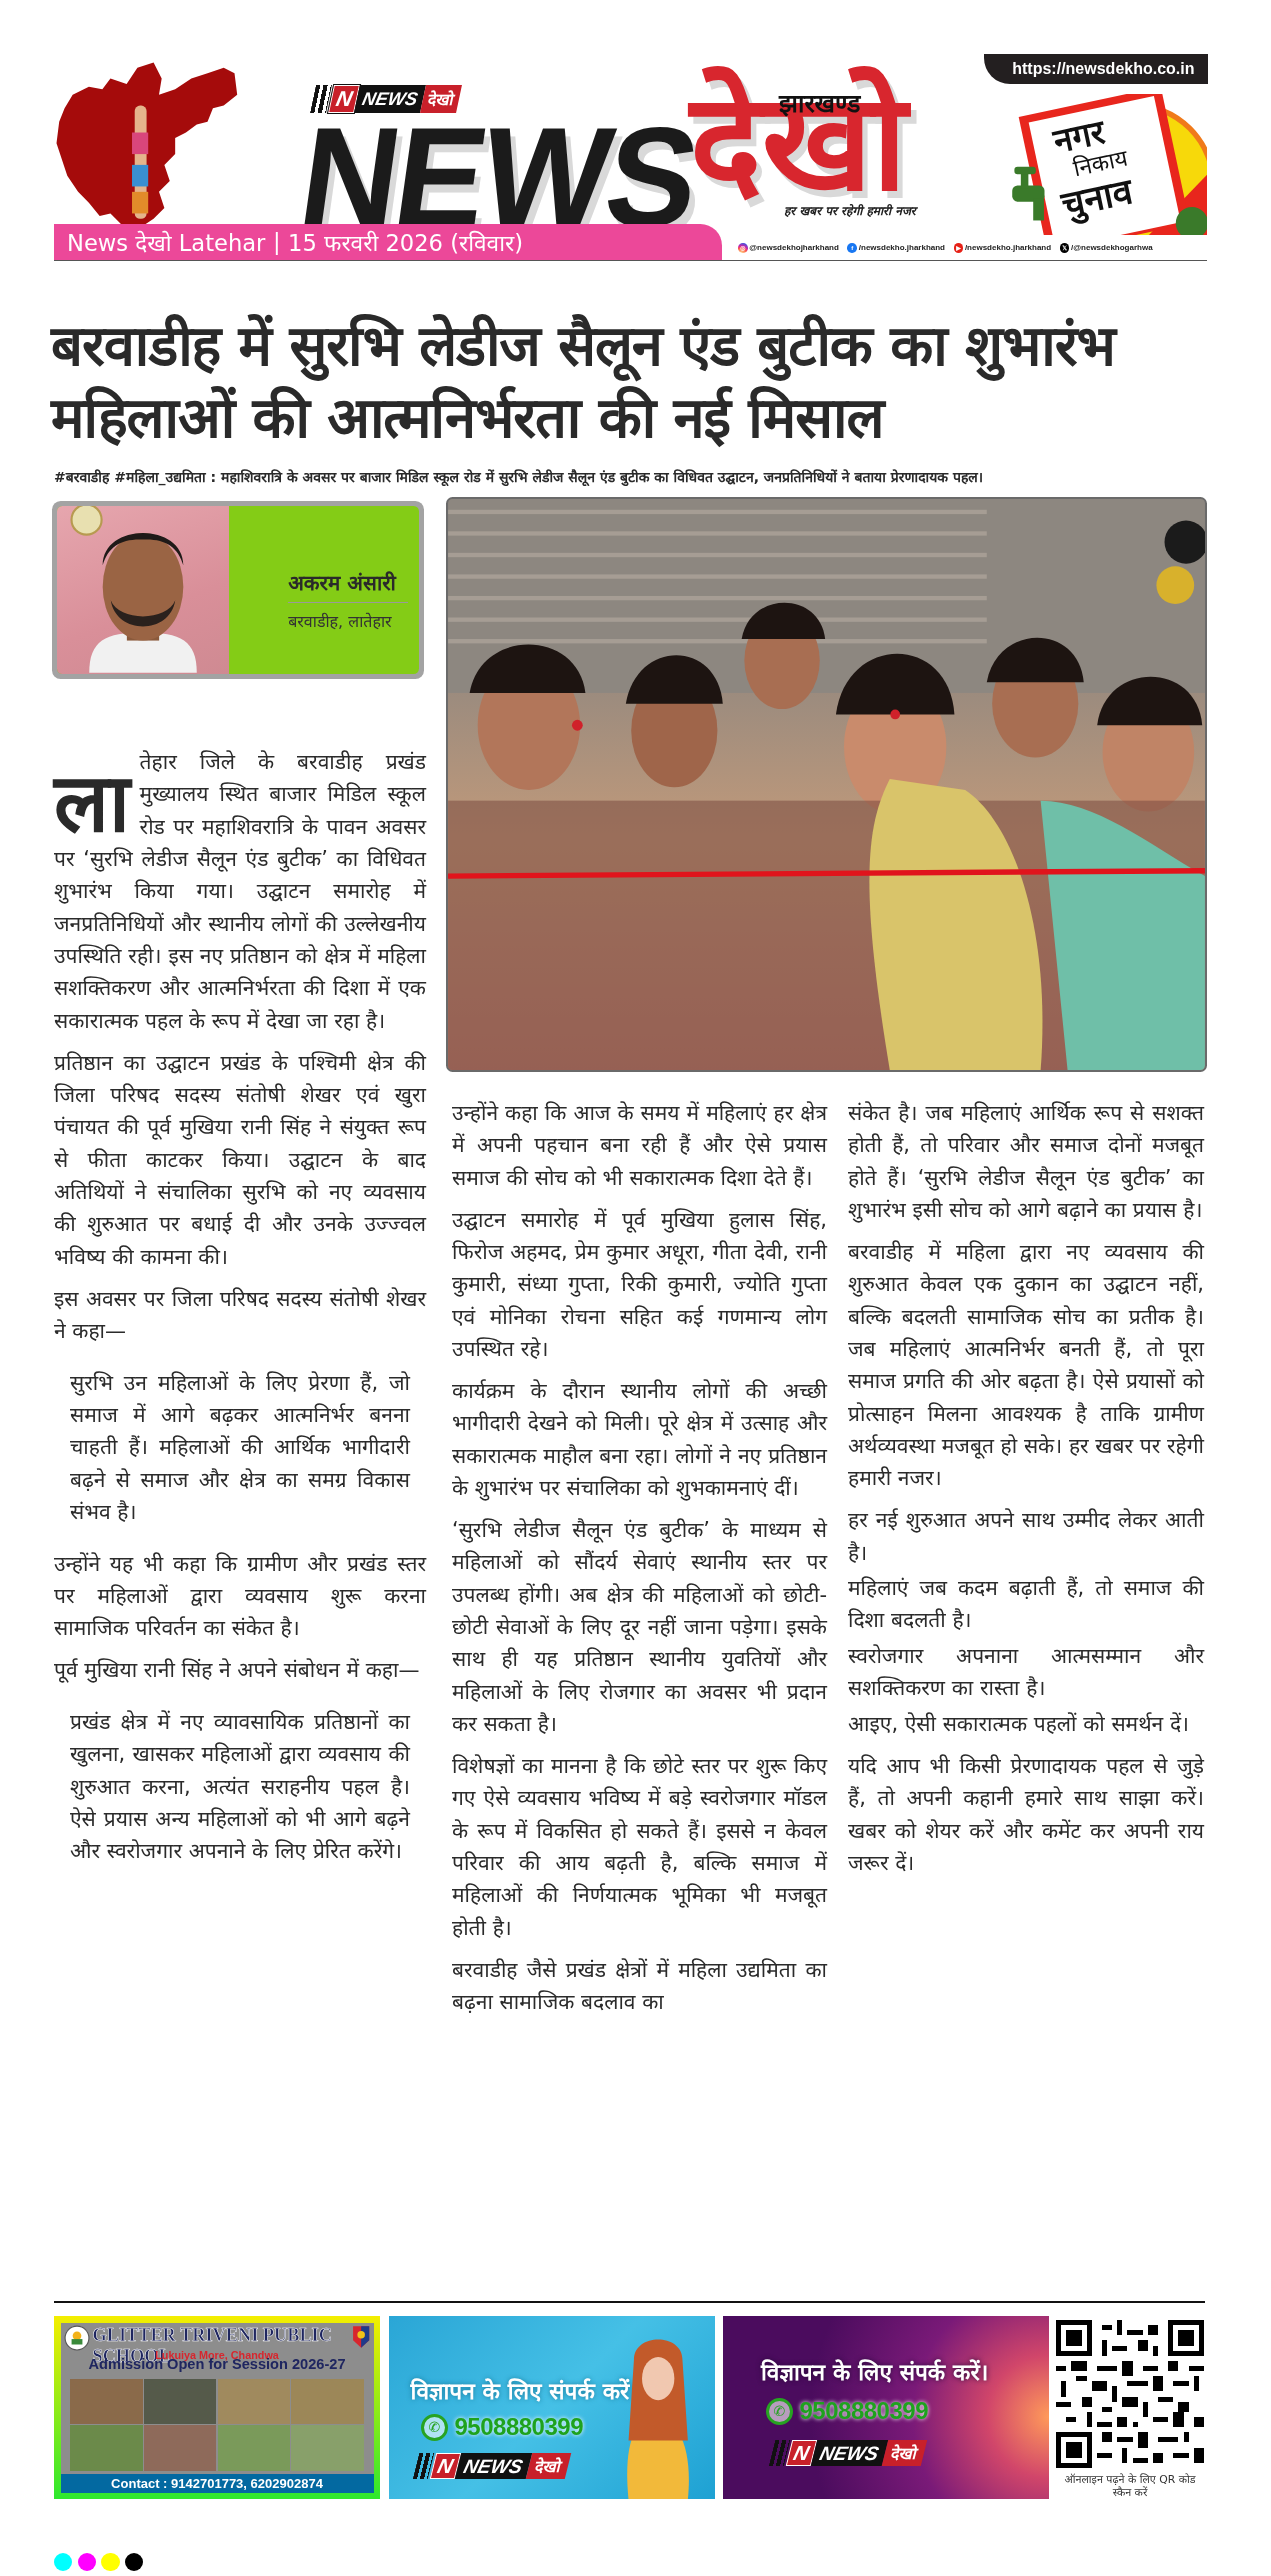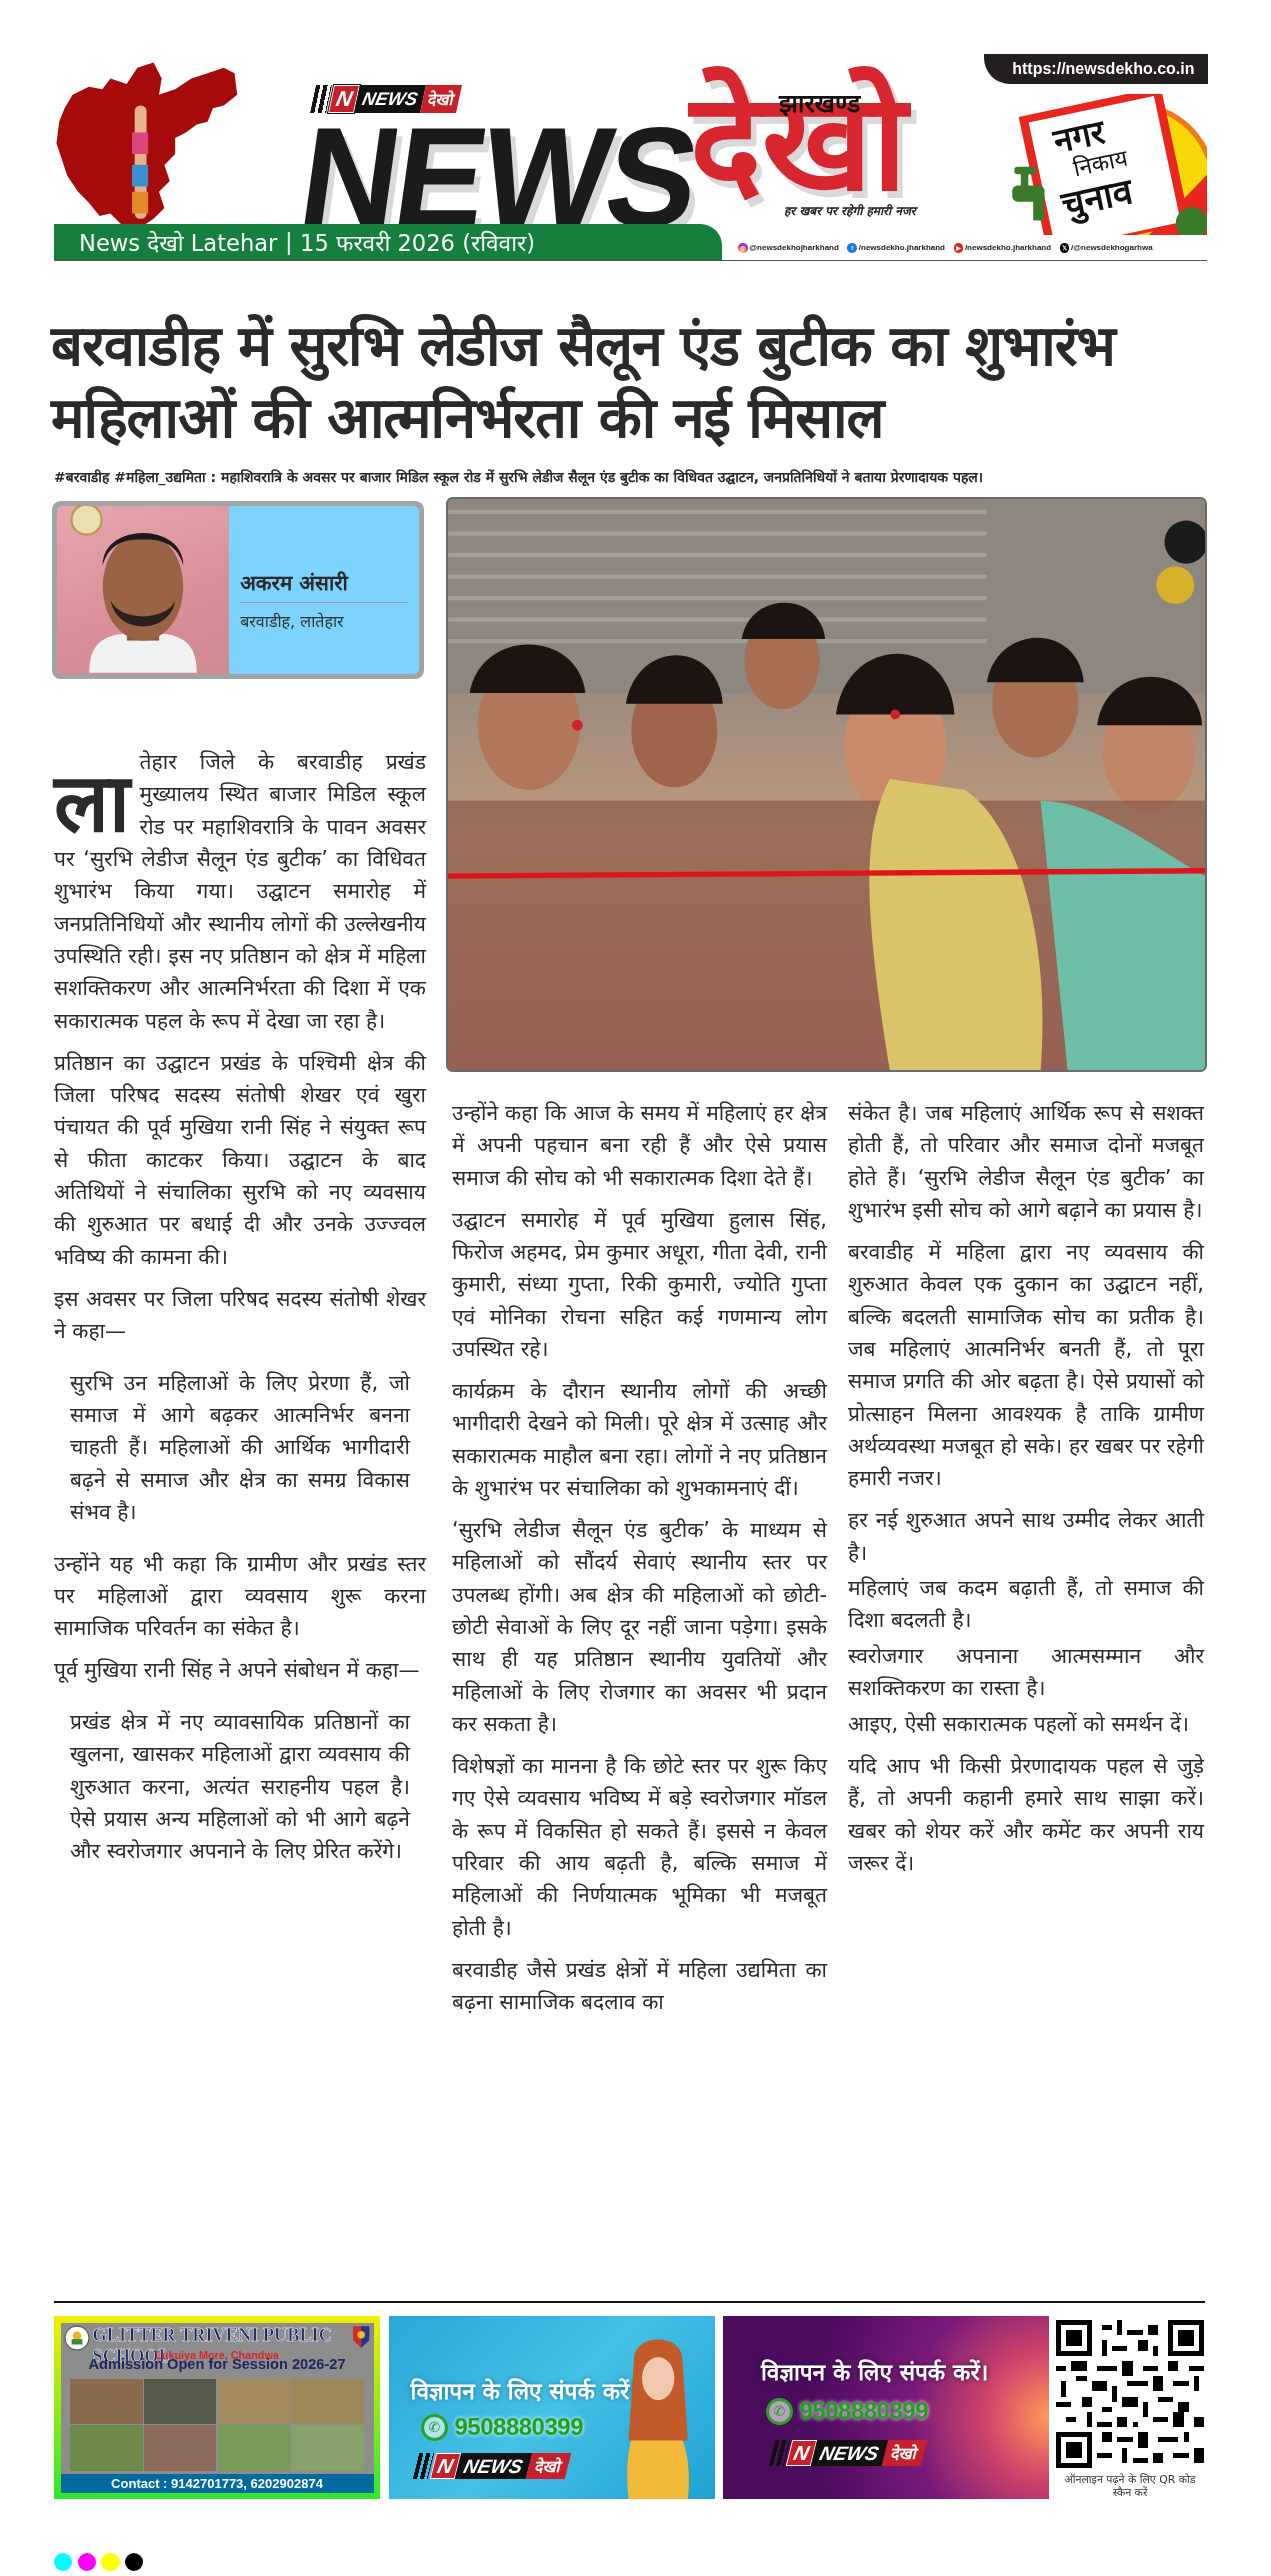--- a/index.html
+++ b/index.html
@@ -12,34 +12,34 @@
   .mini-logo .bars { width: 16px; background: repeating-linear-gradient(90deg, #111 0 4.3px, transparent 4.3px 7.5px); margin-right: 2.2px; }
   .mini-logo .n { width: 24px; background: #c8202a; color: #fff; font: italic 900 21.6px "Liberation Sans", sans-serif; display: flex; align-items: center; justify-content: center; border: 1.6px solid #fff; outline: 1.1px solid #111; }
   .mini-logo .nw { background: #111; color: #fff; font: italic 900 18.3px "Liberation Sans", sans-serif; padding: 0 5.4px; display: flex; align-items: center; }
   .mini-logo .dk { background: #c8202a; color: #fff; font: 700 16px "DejaVu Sans", sans-serif; padding: 0 5.4px; display: flex; align-items: center; }
   .big-news { position: absolute; left: 302px; top: 110px; font: 900 135px/1 "Liberation Sans", sans-serif; letter-spacing: -3.2px; color: #1b1b1b; transform: skewX(-8deg) scaleY(1.05); text-shadow: 6.5px 7.5px 0 #d9d9d9; }
   .big-dekho { position: absolute; left: 690px; top: 75px; font: 700 135px/1 "DejaVu Sans", sans-serif; color: #d8262e; text-shadow: 5.4px 6.5px 0 #d9d9d9; }
   .jharkhand { position: absolute; left: 779px; top: 85px; font: 700 25px "DejaVu Sans", sans-serif; color: #111; }
   .tagline { position: absolute; left: 784px; top: 202px; font: italic 700 12px "DejaVu Sans", sans-serif; color: #222; }
   .url-pill { position: absolute; left: 984px; top: 54px; width: 224px; height: 30px; background: #231f20; border-bottom-left-radius: 26px; color: #fff; font: 700 16px "Liberation Sans", sans-serif; display: flex; align-items: center; justify-content: flex-end; padding-right: 13.5px; box-sizing: border-box; }
   .election { position: absolute; left: 1009px; top: 94px; width: 198px; height: 141px; overflow: hidden; }
-  .dateline { position: absolute; left: 54px; top: 224px; width: 668px; height: 36px; background: #15803d; border-top-right-radius: 21.6px; color: #fff; font: 400 22.6px "DejaVu Sans", sans-serif; display: flex; align-items: center; padding-left: 25px; box-sizing: border-box; }
+  .dateline { position: absolute; left: 54px; top: 224px; width: 668px; height: 36px; background: #ec4899; border-top-right-radius: 21.6px; color: #fff; font: 400 22.6px "DejaVu Sans", sans-serif; display: flex; align-items: center; padding-left: 13px; box-sizing: border-box; }
   .dateline .sep { margin: 0 7.5px; }
   .social { position: absolute; left: 738px; top: 243px; width: 463px; display: flex; gap: 4.3px; align-items: center; font: 700 8px "Liberation Sans", sans-serif; color: #222; white-space: nowrap; }
   .social .ico { width: 9.7px; height: 9.7px; border-radius: 50%; display: inline-flex; align-items: center; justify-content: center; color: #fff; font-size: 6px; margin-right: 1.6px; }
   .social .item { display: flex; align-items: center; margin-right: 4.3px; }
   .rule-top { position: absolute; left: 54px; top: 260px; width: 1153px; height: 1.1px; background: #555; }
 
   
   .headline { position: absolute; left: 51px; top: 272px; width: 1175px; font: 700 56px/1.3 "DejaVu Sans", sans-serif; color: #2a2a2a; letter-spacing: -1.1px; }
   .subdeck { position: absolute; left: 54px; top: 468px; width: 1164px; font: 700 14px/1.3 "DejaVu Sans", sans-serif; color: #2a2a2a; white-space: nowrap; overflow: hidden; }
 
   
   .byline { position: absolute; left: 52px; top: 501px; width: 372px; height: 178px; border-radius: 8.6px; background: #a3a3a3; padding: 5.4px; box-sizing: border-box; }
-  .byline-inner { width: 100%; height: 100%; border-radius: 5.4px; overflow: hidden; display: flex; background: #7dd3fc; }
+  .byline-inner { width: 100%; height: 100%; border-radius: 5.4px; overflow: hidden; display: flex; background: #84cc16; gap: 48px; }
   .byline-photo { width: 172px; height: 100%; background: linear-gradient(160deg, #e6a6ae 0%, #d98f99 60%, #cf8a92 100%); position: relative; }
   .byline-text { flex: 1; padding: 62px 10.8px 0 10.8px; }
   .byline-name { font: 700 20.5px "DejaVu Sans", sans-serif; color: #2a2a2a; padding-bottom: 5.4px; border-bottom: 1.6px solid #9a9a9a; }
   .byline-loc { font: 400 16px "DejaVu Sans", sans-serif; color: #333; margin-top: 7.5px; }
 
   
   .lead-photo { position: absolute; left: 446px; top: 497px; width: 757px; height: 571px; border-radius: 6.5px; border: 2.7px solid #6a6a6a; overflow: hidden; background: linear-gradient(180deg, #7b7670 0%, #9d8c7e 35%, #c29a7a 60%, #b97b6d 100%); }
 
   
   .col { position: absolute; font: 400 21px/1.54 "DejaVu Sans", sans-serif; color: #2b2b2b; text-align: justify; }

